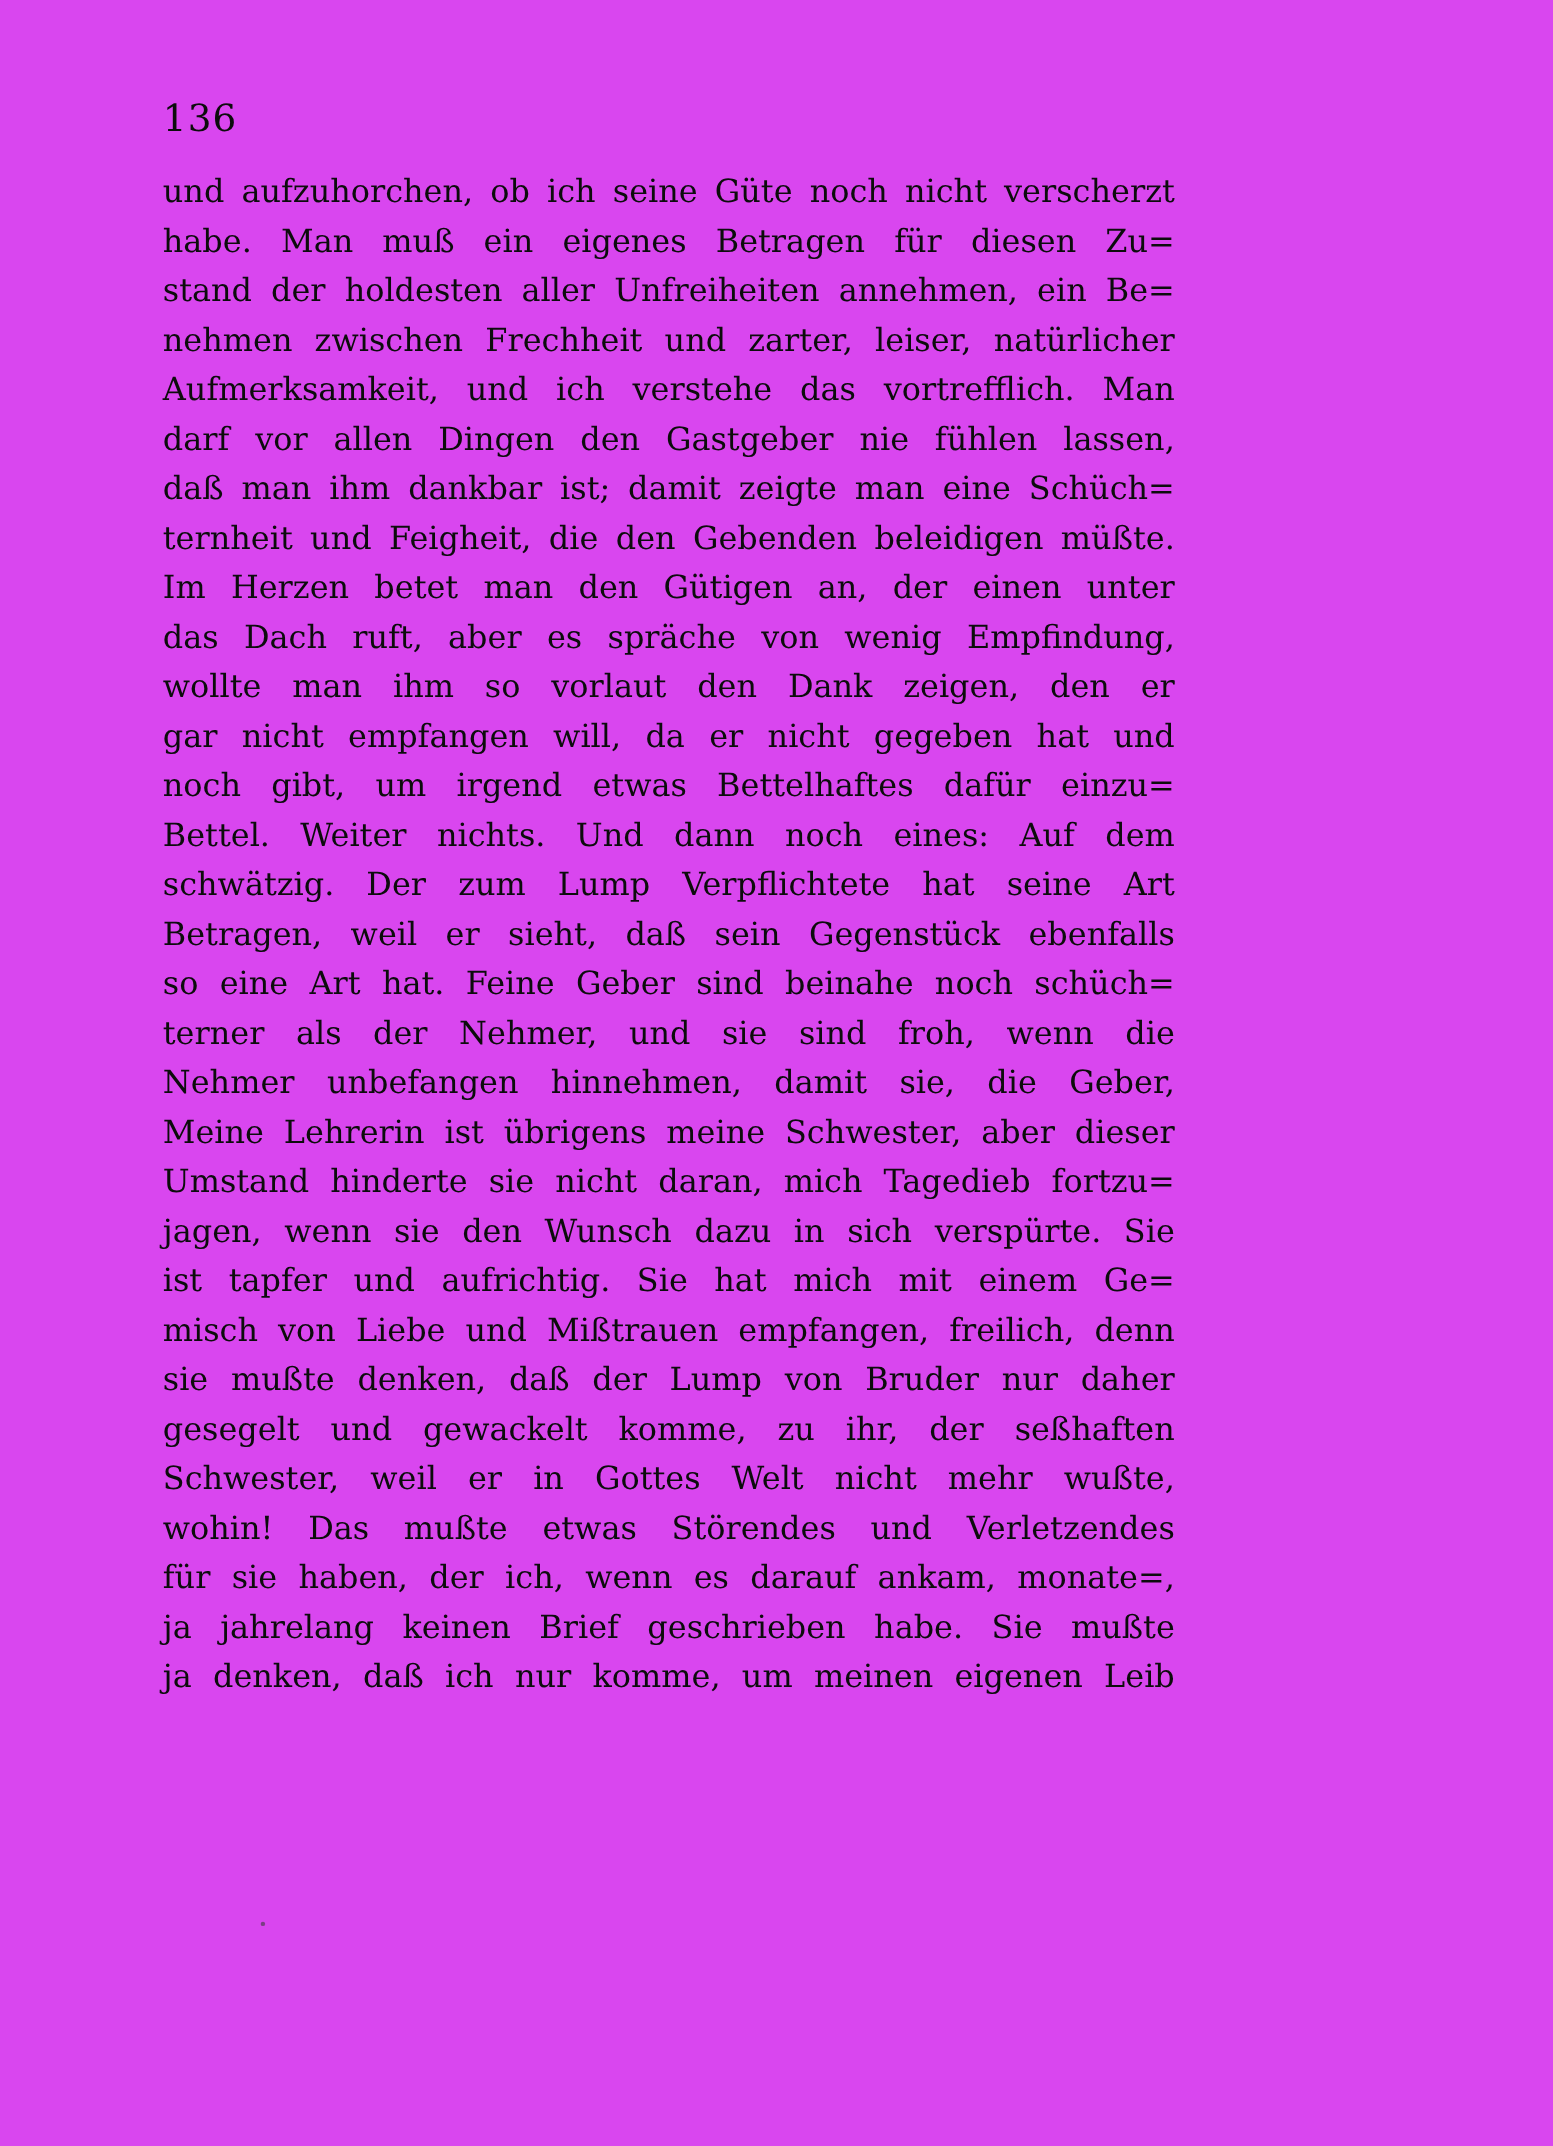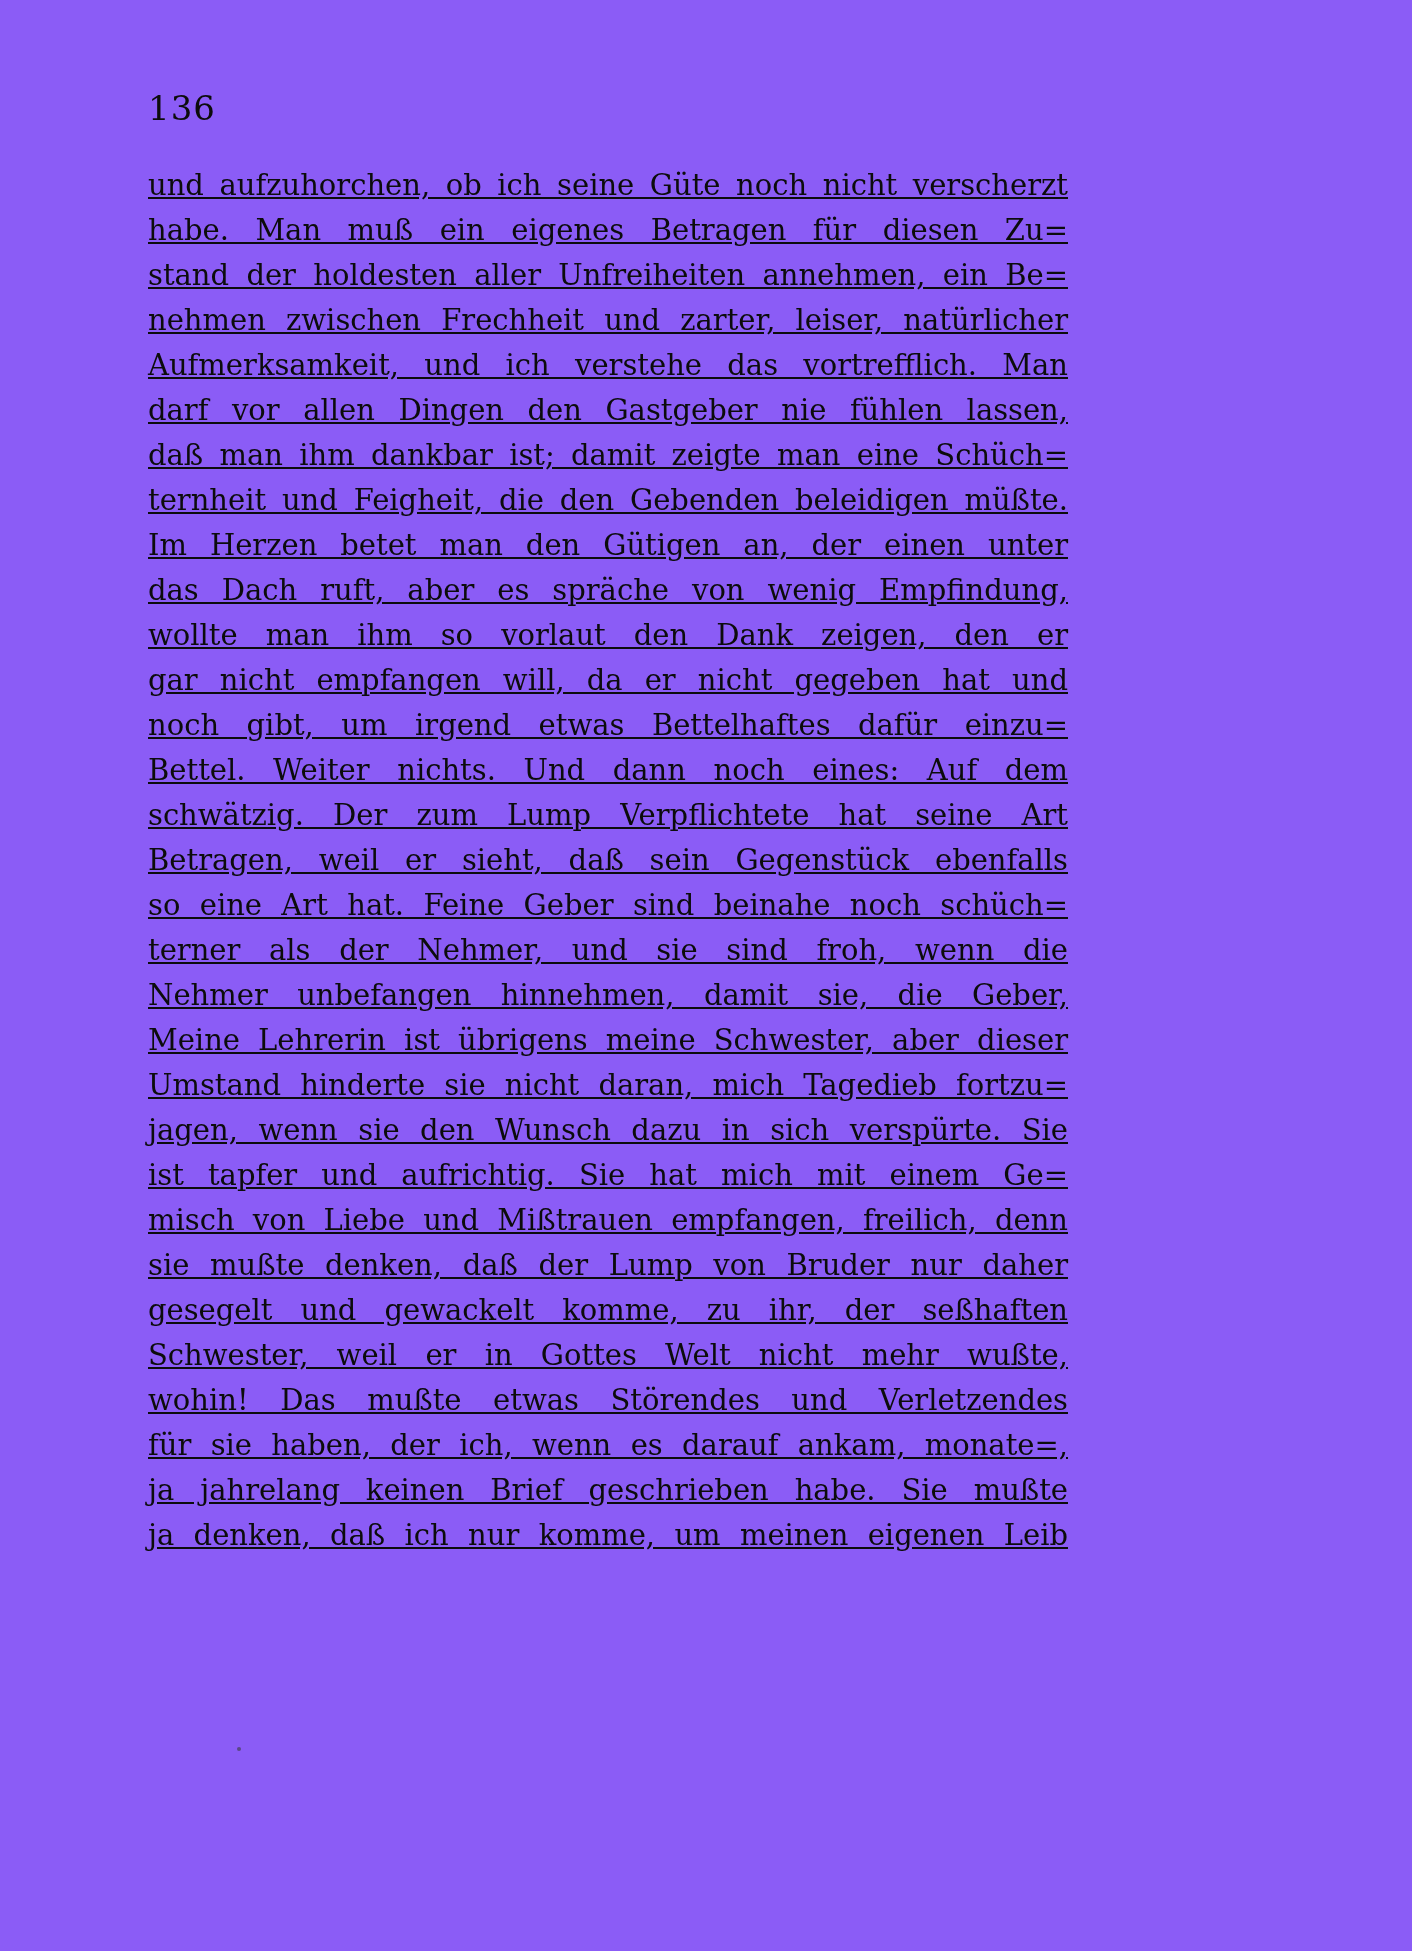--- a/index.html
+++ b/index.html
@@ -11,36 +11,35 @@
     height: 1951px;
     position: relative;
     background: #fdfdfb;
     font-family: "DejaVu Serif", serif;
     color: #0c0c0c;
     overflow: hidden;
   }
   .page {
     position: absolute;
     inset: 0;
-    background: #8b5cf6;
+    background: #d946ef;
   }
   .page-number {
     position: absolute;
     left: 148px;
     top: 88px;
     font-size: 34px;
     letter-spacing: 1px;
     color: #0c0c0c;
   }
   .text-block {
     position: absolute;
     left: 148px;
-    top: 163px;
+    top: 152px;
     width: 920px;
-    text-decoration: underline;
   }
   .line {
     font-size: 29px;
     line-height: 45px;
     height: 45px;
     text-align: justify;
     text-align-last: justify;
     -moz-text-align-last: justify;
     white-space: normal;
     color: #0c0c0c;

